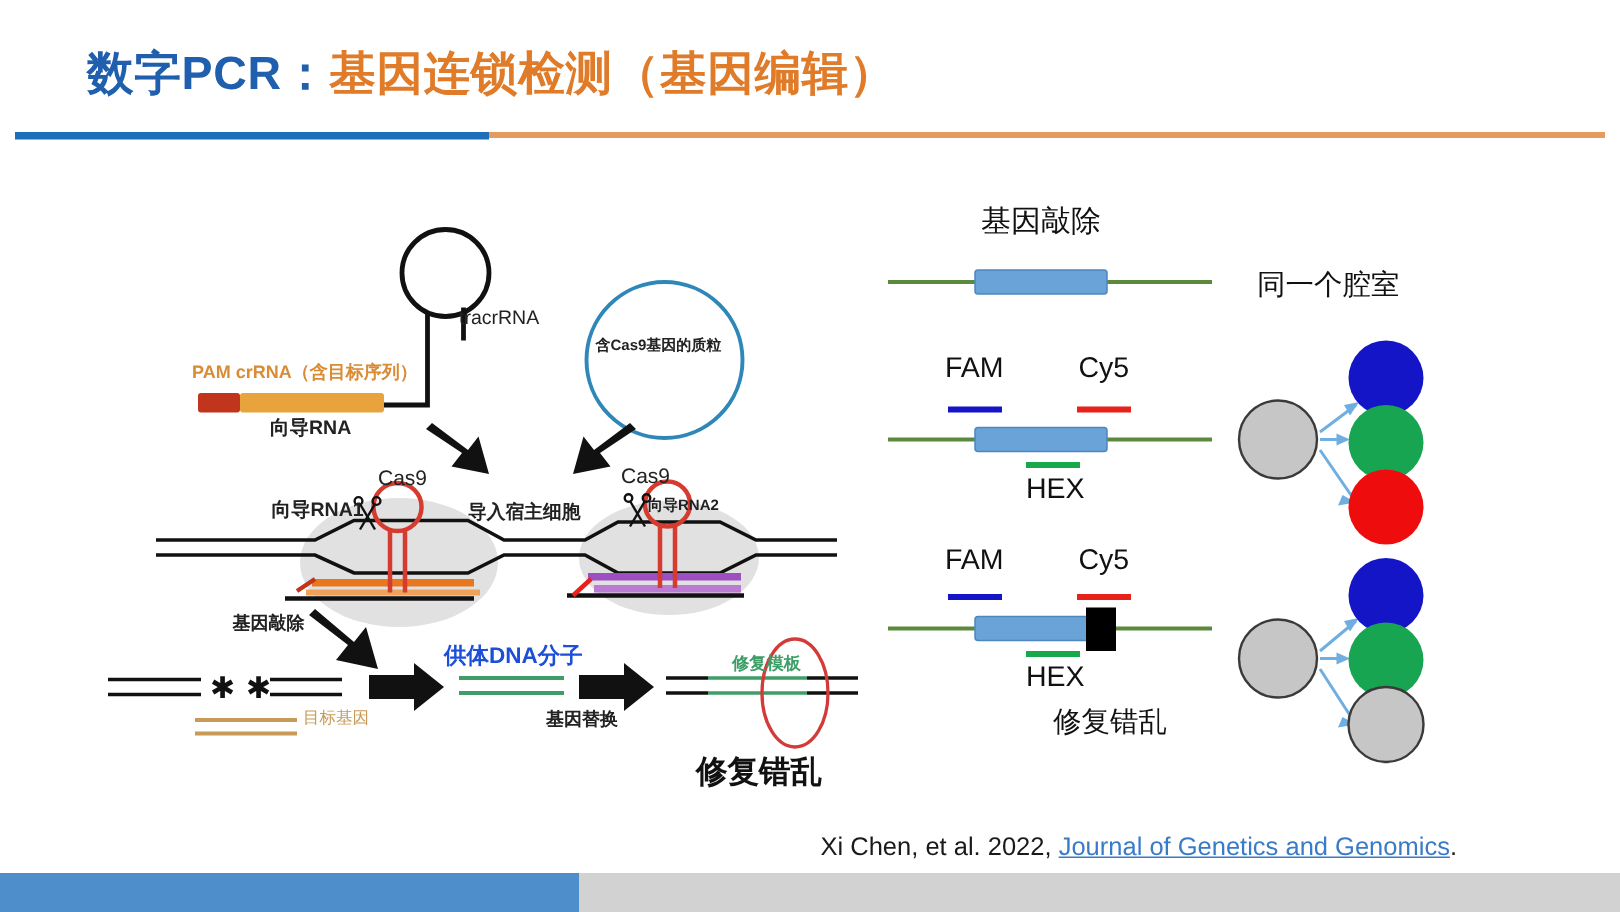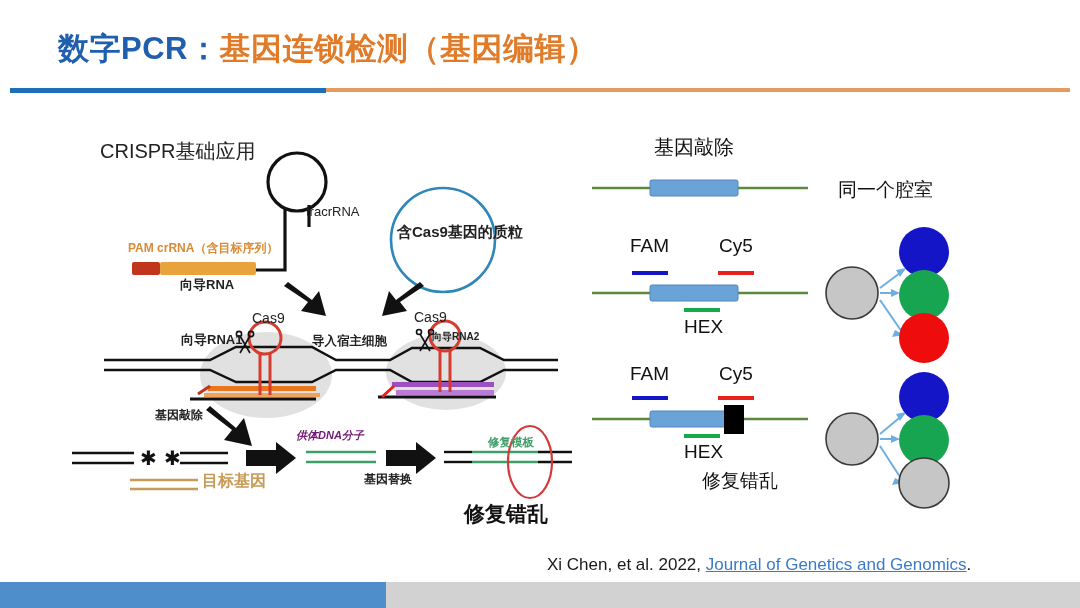--- a/index.html
+++ b/index.html
@@ -25,29 +25,29 @@
   
   .panel{position:absolute;}
   .lbl{position:absolute;white-space:nowrap;color:#1a1a1a;}
 
   
   #left-panel{left:60px;top:110px;width:520px;height:440px;}
   #lbl-crispr{left:40px;top:28px;font-size:20px;font-weight:400;color:#222;}
   #lbl-tracr{left:246px;top:94px;font-size:13px;color:#222;}
   #lbl-pam-crrna{left:68px;top:130px;font-size:12px;font-weight:700;color:#D98B35;}
   #lbl-guide-rna{left:120px;top:166px;font-size:13px;color:#222;font-weight:700;}
-  #lbl-plasmid{left:337px;top:113px;font-size:15px;color:#222;font-weight:700;}
+  #lbl-plasmid{left:337px;top:113px;font-size:10px;color:#222;font-weight:700;}
   #lbl-cas9-1{left:192px;top:200px;font-size:14px;color:#222;}
   #lbl-cas9-2{left:354px;top:199px;font-size:14px;color:#222;}
   #lbl-intro-host{left:252px;top:207px;font-size:12.5px;font-weight:700;color:#222;margin-top:16px;}
   #lbl-grna1{left:121px;top:221px;font-size:13px;font-weight:700;color:#222;}
   #lbl-grna2{left:372px;top:220px;font-size:10px;font-weight:700;color:#222;}
   #lbl-knockout{left:95px;top:297px;font-size:12px;font-weight:700;color:#222;}
-  #lbl-donor{left:236px;top:318px;font-size:11px;font-weight:700;color:#701a75;font-style:italic;}
-  #lbl-target-gene{left:142px;top:361px;font-size:16px;font-weight:700;color:#C79A57;}
+  #lbl-donor{left:236px;top:318px;font-size:15px;font-weight:700;color:#1d4ed8;}
+  #lbl-target-gene{left:142px;top:361px;font-size:11px;font-weight:400;color:#C79A57;}
   #lbl-gene-replace{left:304px;top:361px;font-size:12px;font-weight:700;color:#222;}
   #lbl-repair-tpl{left:404px;top:325px;font-size:11.5px;font-weight:700;color:#3F9E68;margin-left:24px;}
   #lbl-repair-err-left{left:404px;top:390px;font-size:21px;font-weight:600;color:#111;}
 
   
   #right-panel{left:580px;top:110px;width:480px;height:440px;}
   #lbl-target-seq{left:74px;top:24px;font-size:20px;color:#111;}
   #lbl-chamber{left:258px;top:67px;font-size:19px;color:#111;font-family:Liberation Mono, monospace;}
   .lbl-fam{font-size:19px;color:#111;text-align:right;}
   .lbl-cy5{font-size:19px;color:#111;}
@@ -175,21 +175,20 @@
         <path d="M384,352 L412,352" stroke="#111"></path>
       <path d="M412,342 L478,342" stroke="#3F9E68"></path>
         <path d="M412,352 L478,352" stroke="#3F9E68"></path>
       <path d="M478,342 L512,342" stroke="#111"></path>
         <path d="M478,352 L512,352" stroke="#111"></path>
     </g>
 
     <ellipse cx="470" cy="352" rx="22" ry="36" fill="none" stroke="#D33A3A" stroke-width="2.2"></ellipse>
   </svg>
 
-  <div class="lbl" id="lbl-crispr">CRISPR基础应用</div>
   <div class="lbl" id="lbl-tracr">tracrRNA</div>
   <div class="lbl" id="lbl-pam-crrna">PAM crRNA（含目标序列）</div>
   <div class="lbl" id="lbl-guide-rna">向导RNA</div>
   <div class="lbl" id="lbl-plasmid">含Cas9基因的质粒</div>
   <div class="lbl" id="lbl-cas9-1">Cas9</div>
   <div class="lbl" id="lbl-cas9-2">Cas9</div>
   <div class="lbl" id="lbl-intro-host">导入宿主细胞</div>
   <div class="lbl" id="lbl-grna1">向导RNA1</div>
   <div class="lbl" id="lbl-grna2">向导RNA2</div>
   <div class="lbl" id="lbl-knockout">基因敲除</div>

